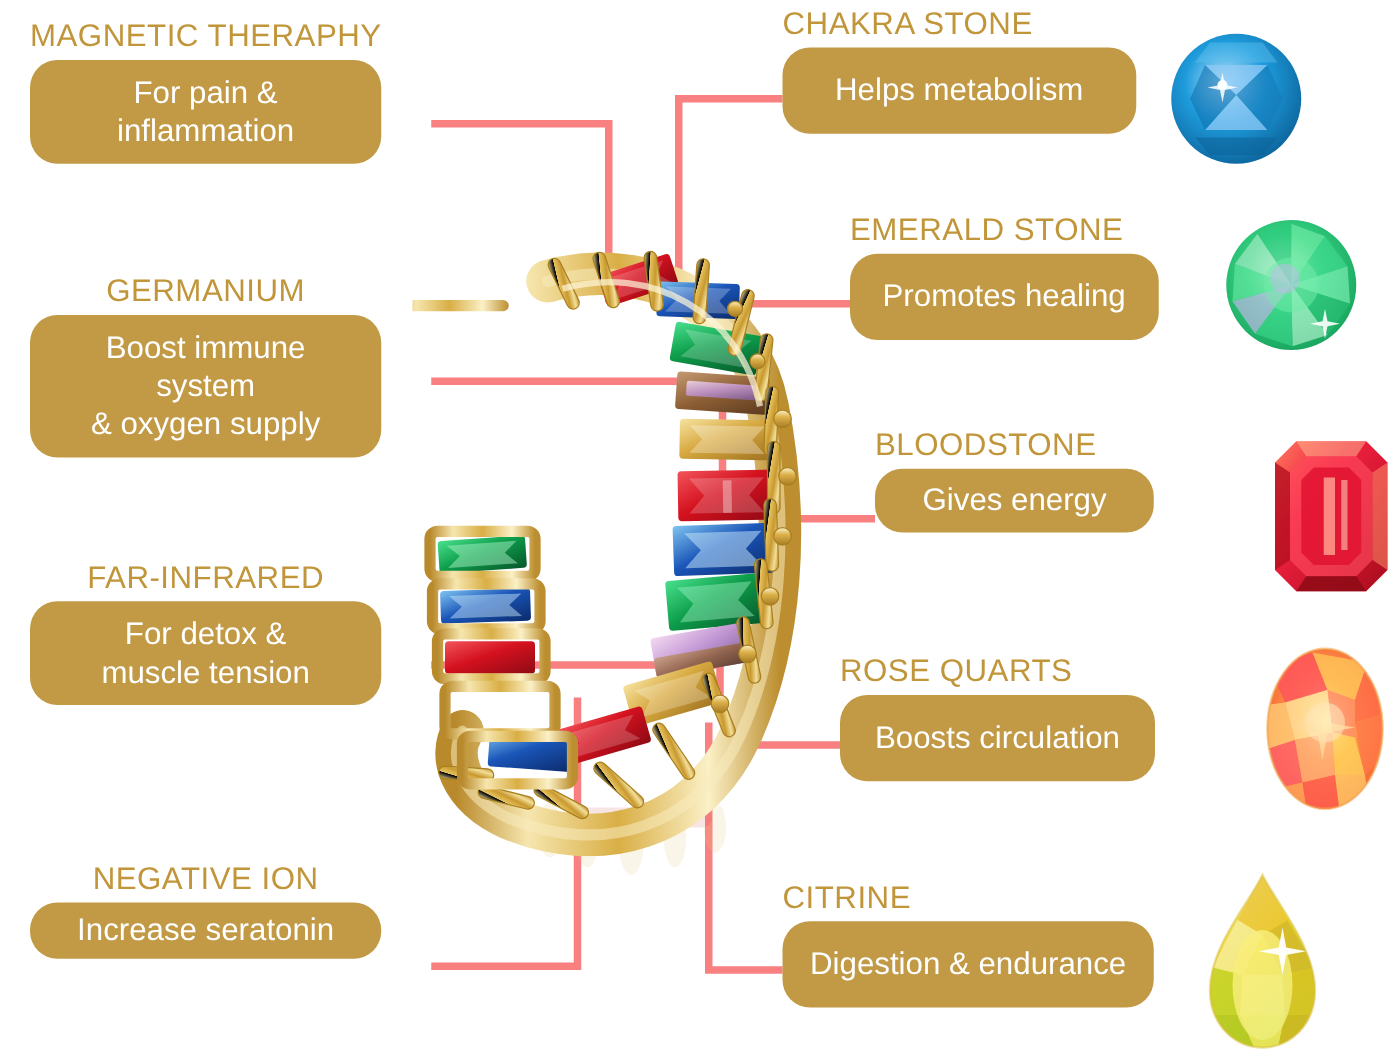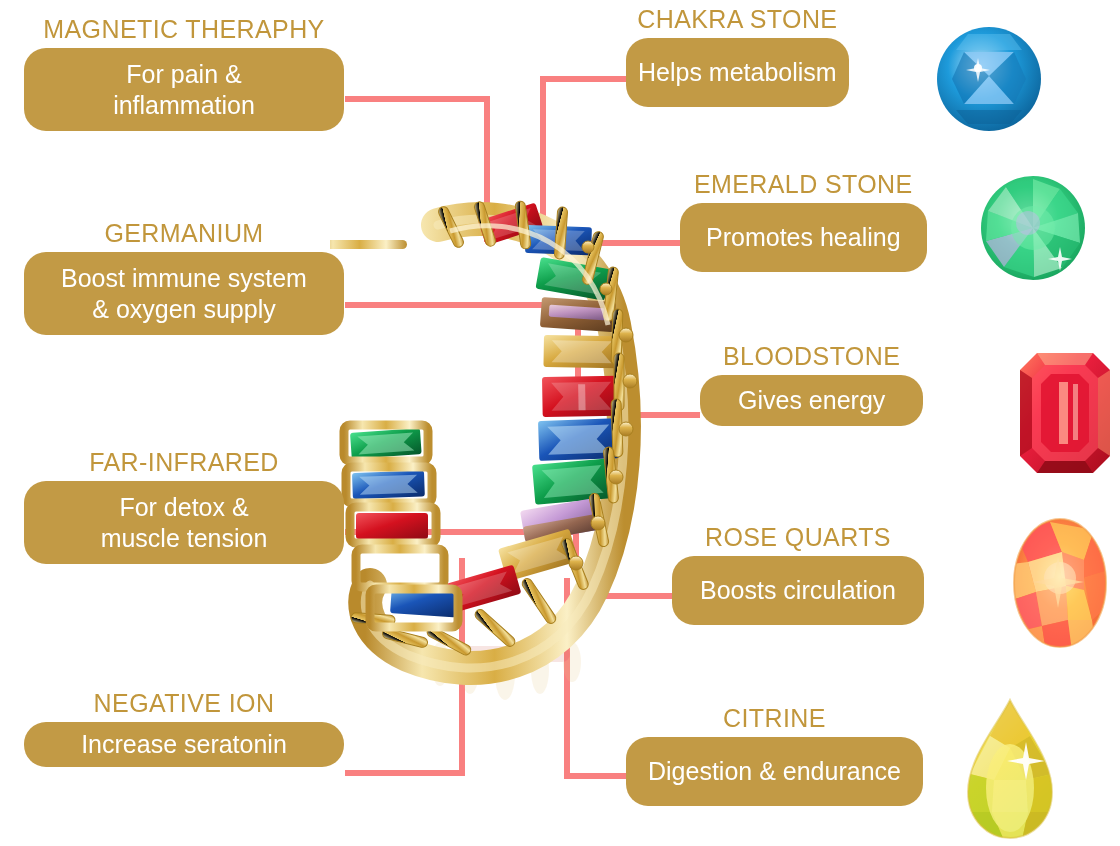--- a/index.html
+++ b/index.html
@@ -34,24 +34,24 @@
     background:#C29A45;
     border-radius:22px;
     color:#ffffff;
     font-size:25px;
     line-height:1.22;
     padding:11px 18px;
     text-align:center;
     box-sizing:border-box;
   }
   .callout.left .heading{text-align:center;}
-  .callout.right .heading{text-align:center;}
-
-  
-  .callout.left .pill{width:320px;}
+  .callout.right .heading{}
+
+  
+  .callout.left .pill{width:281px;}
 
   
   .gem{position:absolute;z-index:3;}
   .gem svg{display:block;}
 
   
   #reflection{
     position:absolute;left:400px;top:640px;width:230px;height:80px;z-index:1;
     opacity:.18;
   }
@@ -298,21 +298,21 @@
 
   <div class="callout left" style="left:24px;top:690px;">
     <div class="heading">NEGATIVE ION</div>
     <div class="pill" style="padding:7px 18px;">
       <div>Increase seratonin</div>
     </div>
   </div>
 
   <div class="callout right" style="left:626px;top:6px;">
     <div class="heading">CHAKRA STONE</div>
-    <div class="pill" style="padding:19px 12px;">
+    <div class="pill" style="padding:19px 42px;">
       <span>Helps metabolism</span>
     </div>
   </div>
 
   <div class="callout right" style="left:680px;top:171px;">
     <div class="heading">EMERALD STONE</div>
     <div class="pill" style="padding:19px 26px;">
       <span>Promotes healing</span>
     </div>
   </div>

